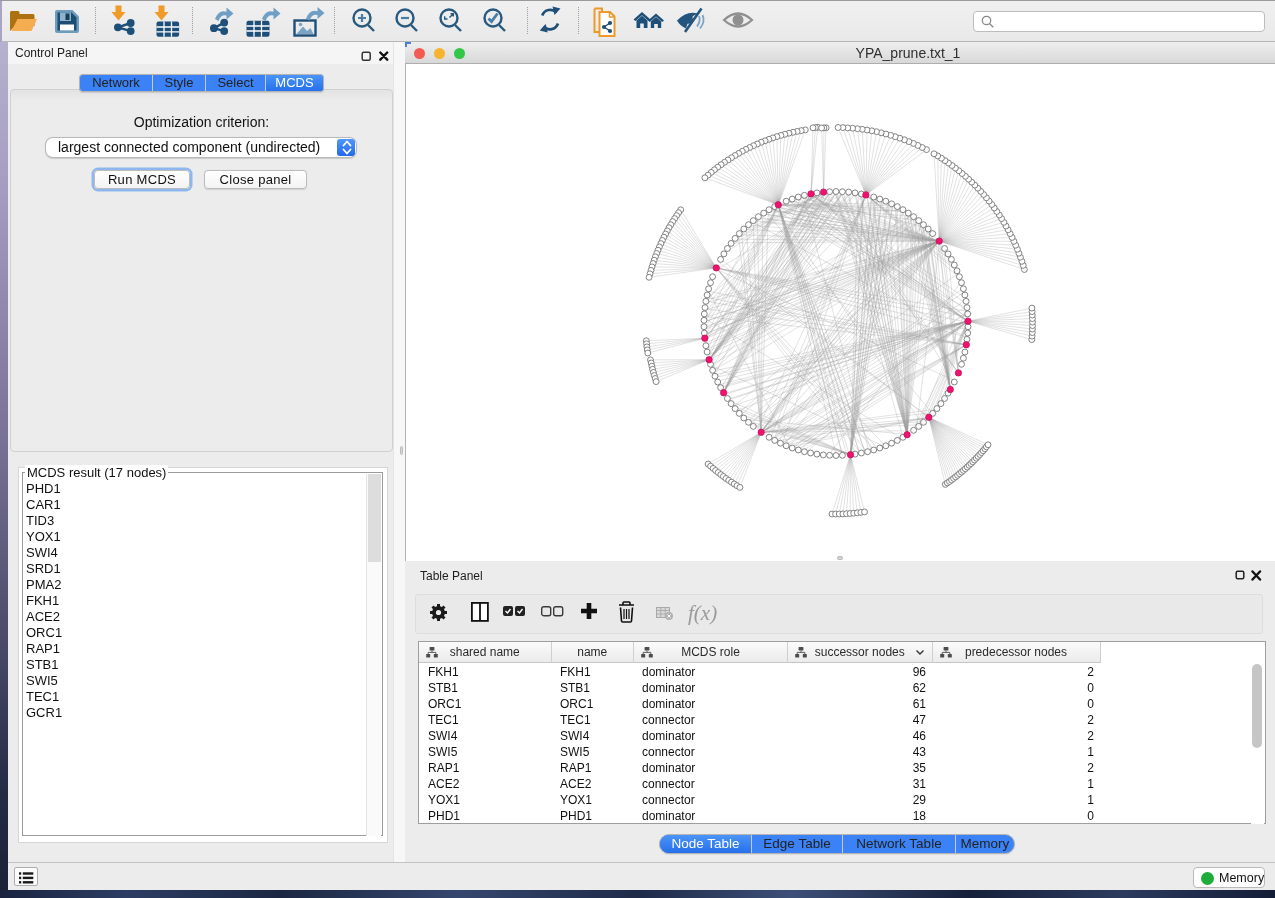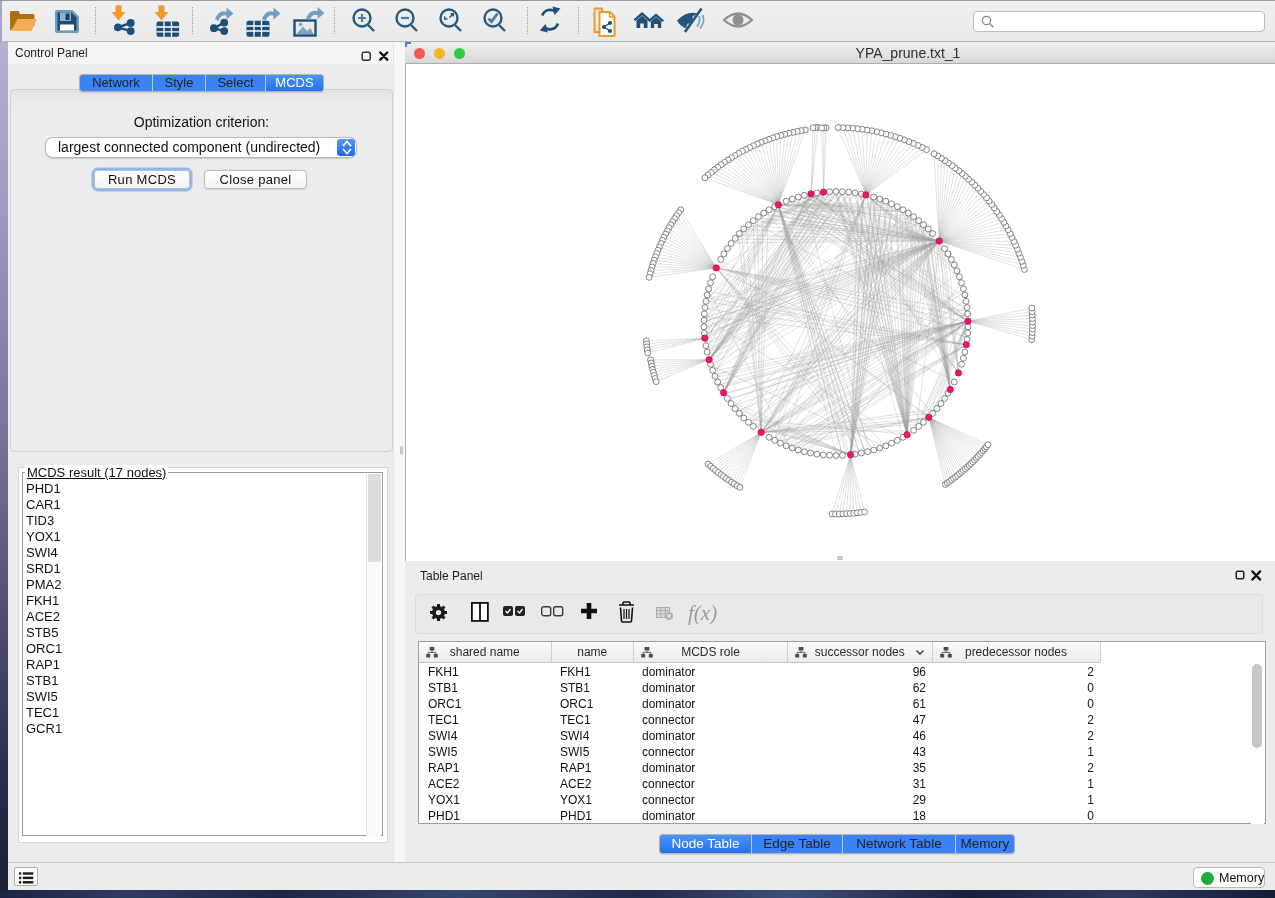--- a/index.html
+++ b/index.html
@@ -24,21 +24,21 @@
 .seg.bseg .s { font-size:13.5px; }
 
 #card { left:10px; top:89px; width:383px; height:363px; border:1px solid #d0d0d0; border-radius:4px; background:linear-gradient(#e3e3e3 0px, #ebebeb 10px, #ececec 20px); }
 
 #dd { left:45px; top:137px; width:312px; height:21px; background:#fff; border:1px solid #b9b9b9; border-radius:8px; font-size:14px; color:#111; line-height:19px; padding-left:12px; box-shadow:0 0.5px 1px rgba(0,0,0,0.15);}
 #dd .step { position:absolute; right:1px; top:1px; width:18px; height:17px; border-radius:3px; background:linear-gradient(#4f97f9,#2468ea); }
 .btn { position:absolute; background:linear-gradient(#ffffff,#f3f3f3); border:1px solid #bcbcbc; border-radius:4px; font-size:13px; letter-spacing:0.3px; color:#111; text-align:center; box-shadow:0 0.5px 1px rgba(0,0,0,0.12); }
 
 #resw { left:18px; top:467px; width:370px; height:376px; background:#fff; border:1px solid #d6d6d6; }
 #grp { position:absolute; left:3px; top:4px; width:361px; height:364px; border:1px solid #9a9a9a; }
-#grp .lab { position:absolute; left:2px; top:-8px; background:#fff; padding:0 2px; font-size:13px; color:#111;text-decoration:underline; }
+#grp .lab { position:absolute; left:2px; top:-8px; background:#fff; padding:0 2px; font-size:13px; color:#111; }
 #grp ul { list-style:none; font-size:13px; color:#111; padding:8px 0 0 3px; }
 #grp li { height:16px; line-height:16px; }
 #track { position:absolute; right:1px; top:1px; width:15px; height:362px; background:#fafafa; border-left:1px solid #e3e3e3; }
 #thumb { position:absolute; left:1px; top:0px; width:13px; height:88px; background:#ddd; }
 
 #status { left:8px; top:862px; width:1267px; height:28px; background:#ececec; border-top:1px solid #c3c3c3; }
 #listbtn { left:14px; top:867px; width:24px; height:19px; background:#fbfbfb; border:1px solid #aeaeae; border-radius:2px; }
 #membtn { left:1193px; top:867px; width:72px; height:21px; background:#fdfdfd; border:1px solid #b9b9b9; border-radius:4px; font-size:12px; color:#111; }
 
 #vsplit { left:393px; top:42px; width:12px; height:820px; background:#f7f7f7; border-left:1px solid #e4e4e4; }
@@ -88,21 +88,20 @@
     <ul>
         <li>PHD1</li>
         <li>CAR1</li>
         <li>TID3</li>
         <li>YOX1</li>
         <li>SWI4</li>
         <li>SRD1</li>
         <li>PMA2</li>
         <li>FKH1</li>
         <li>ACE2</li>
-        <li>STB5</li>
         <li>ORC1</li>
         <li>RAP1</li>
         <li>STB1</li>
         <li>SWI5</li>
         <li>TEC1</li>
         <li>GCR1</li>
       </ul>
     <div id="track">
         <div id="thumb"></div>
       </div>
@@ -561,21 +560,21 @@
         <span style="left:141px;">PHD1</span>
         <span style="left:223px;">dominator</span>
         <span style="left:369px;width:138px;text-align:right;">18</span>
         <span style="left:513px;width:162px;text-align:right;">0</span>
       </div>
     </div>
   <div id="ttrack">
       <div id="tthumb"></div>
     </div>
 </div>
-<div class="seg bseg" style="left:659px; top:834px;">
+<div class="seg bseg" style="left:659px; top:834px;border-radius:10px;">
   <div class="s on" style="width:92px; line-height:18px;">Node Table</div>
   <div class="s" style="width:91px; line-height:18px;">Edge Table</div>
   <div class="s" style="width:113px; line-height:18px;">Network Table</div>
   <div class="s" style="width:58px; line-height:18px;">Memory</div>
 </div>
 
 <div class="abs" id="status"></div>
 <div class="abs" id="listbtn"></div>
 <div class="abs" id="membtn"></div>
 

